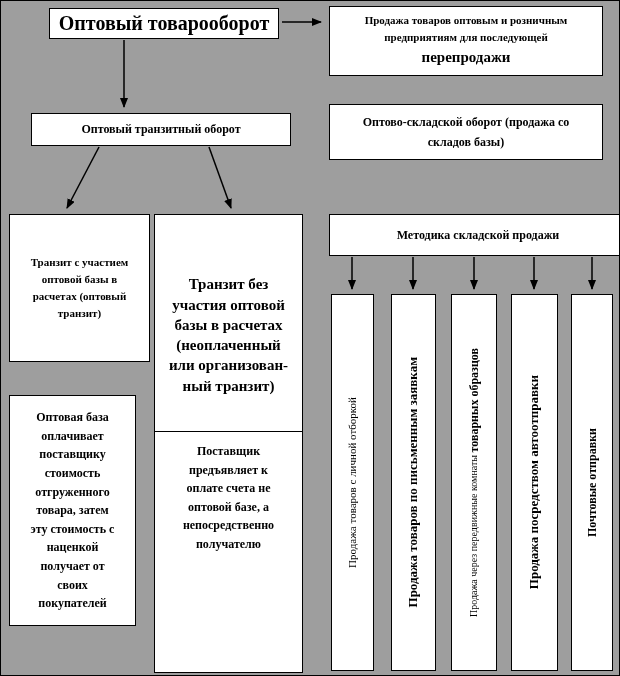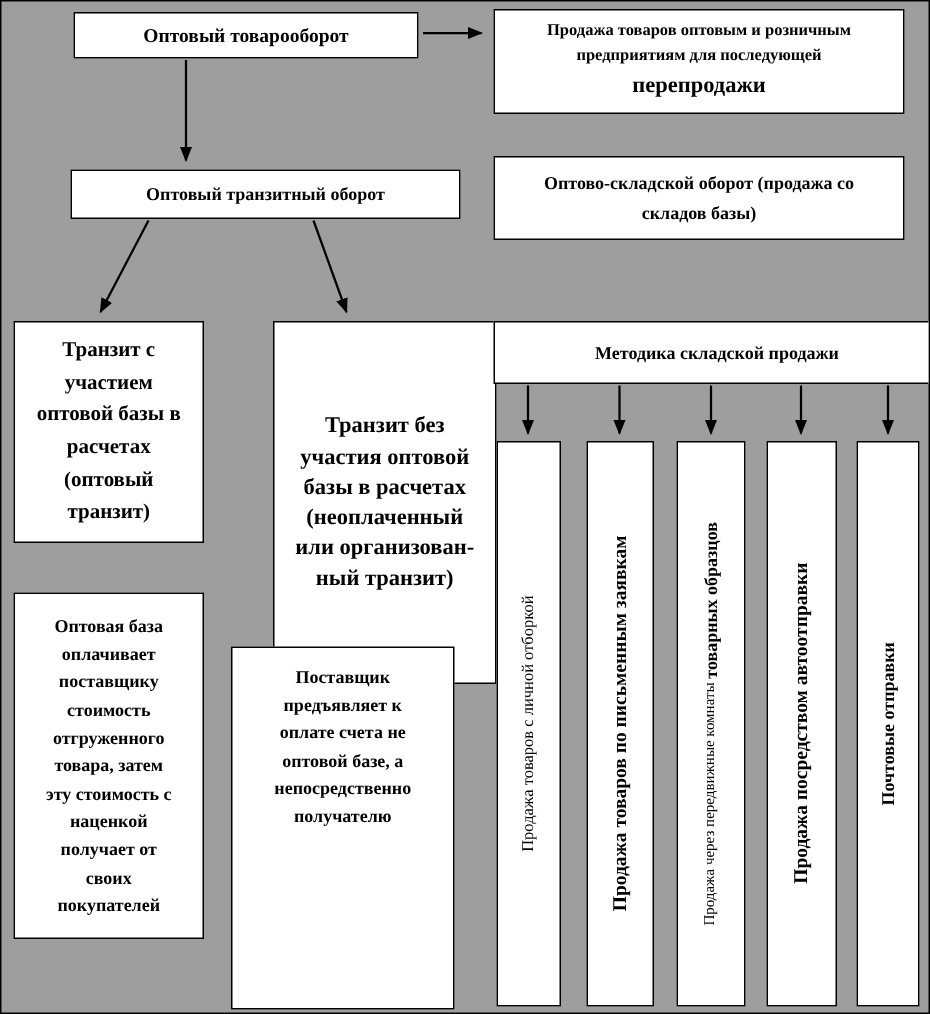--- a/index.html
+++ b/index.html
@@ -1,27 +1,27 @@
 <!DOCTYPE html>
 <html style="--background: #9e9e9e; --box-bg: #ffffff; --border: #000000; --arrow: #000000;"><head>
 <meta charset="utf-8">
 <style>
   * { margin:0; padding:0; box-sizing:border-box; }
   body { font-family:"Liberation Serif","DejaVu Serif",serif; color:#000; background:#fff; }
   .canvas { position:relative; width:620px; height:676px; background:var(--background,#9e9e9e); border:1px solid var(--border,#000); overflow:hidden; }
   .arrows { position:absolute; left:0; top:0; width:620px; height:676px; z-index:1; }
   .arrows line { stroke:var(--arrow,#000); stroke-width:1.5; }
   .box { position:absolute; background:var(--box-bg,#fff); border:1px solid var(--border,#000); display:flex; align-items:center; justify-content:center; text-align:center; z-index:2; overflow:hidden; }
-  .b-title     { left:48px;  top:7px;   width:230px; height:31px;  font-size:13px; font-weight:bold; }
+  .b-title     { left:48px;  top:7px;   width:230px; height:31px;  font-size:20px; font-weight:bold; }
   .b-resale    { left:328px; top:5px;   width:274px; height:70px;  font-size:11px; font-weight:bold; line-height:1.55; padding:0 10px; }
   .b-resale .em { font-size:15px; }
-  .b-transit   { left:30px;  top:112px; width:260px; height:33px;  font-size:12px; font-weight:bold;margin-left:16px; }
+  .b-transit   { left:30px;  top:112px; width:260px; height:33px;  font-size:12px; font-weight:bold; }
   .b-warehouse { left:328px; top:103px; width:274px; height:56px;  font-size:12px; font-weight:bold; line-height:1.7; padding:16px 26px; }
-  .b-twith     { left:8px;   top:213px; width:127px; height:148px; font-size:14px; font-weight:bold; line-height:1.55; padding:4px 10px; }
-  .b-twout     { left:153px; top:213px; width:149px; height:242px; font-size:15px; font-weight:bold; line-height:1.35; padding:4px 8px;margin-left:28px; }
+  .b-twith     { left:8px;   top:213px; width:141px; height:148px; font-size:11px; font-weight:bold; line-height:1.55; padding:4px 10px; }
+  .b-twout     { left:153px; top:213px; width:149px; height:242px; font-size:15px; font-weight:bold; line-height:1.35; padding:4px 8px; }
   .b-method    { left:328px; top:213px; width:298px; height:42px;  font-size:12px; font-weight:bold; }
   .b-basepays  { left:8px;   top:394px; width:127px; height:231px; font-size:12px; font-weight:bold; line-height:1.55; padding:6px 18px; }
   .b-supplier  { left:153px; top:430px; width:149px; height:242px; font-size:12px; font-weight:bold; line-height:1.55; padding:10px 24px; align-items:flex-start; }
   .vbox  { top:293px; height:377px; }
   .vtext { display:inline-block; writing-mode:vertical-rl; transform:rotate(180deg); text-align:center; line-height:1.25; max-height:100%; }
   .v1 { left:330px; width:43px; font-size:11px; }
   .v2 { left:390px; width:45px; font-size:13px; font-weight:bold; }
   .v3 { left:450px; width:46px; font-size:10px; }
   .v3 .part2 { font-size:12px; font-weight:bold; }
   .v4 { left:510px; width:47px; font-size:13px; font-weight:bold; }

